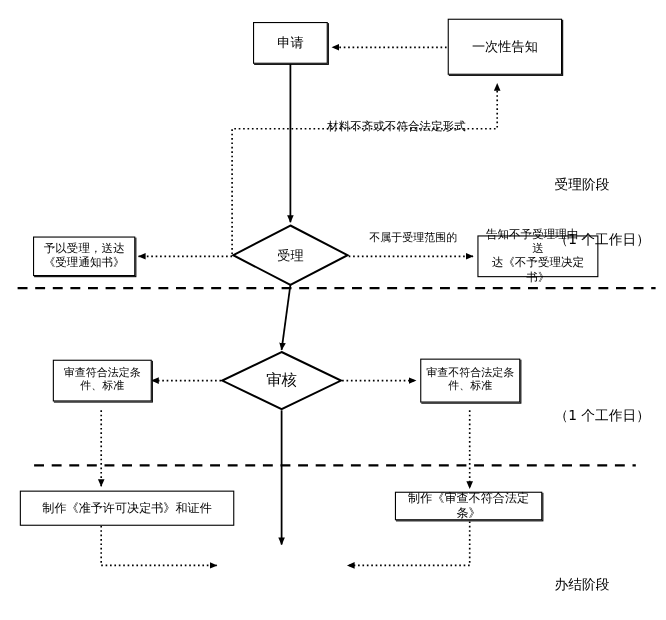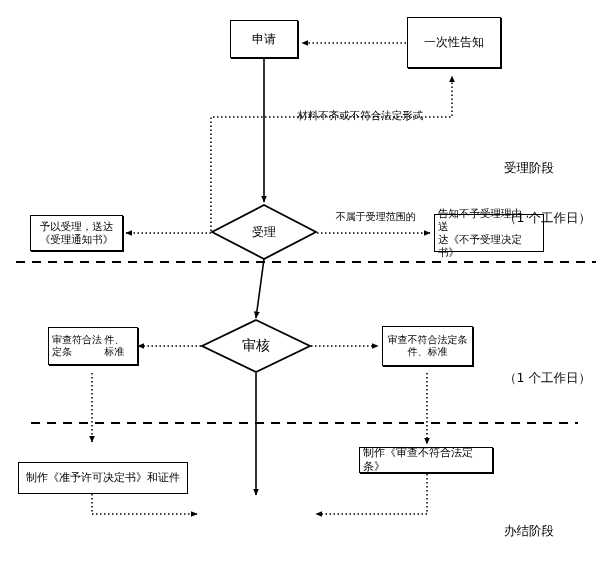--- a/index.html
+++ b/index.html
@@ -23,20 +23,21 @@
     top: 0;
     width: 605px;
     height: 564px;
   }
   .node {
     position: absolute;
     box-sizing: border-box;
     display: flex;
     align-items: center;
     justify-content: center;
+    text-align: center;
     color: #000000;
     line-height: 1.25;
     z-index: 3;
   }
   .box {
     border: 1px solid #000000;
     background: #ffffff;
     box-shadow: 1px 1px 0 0 #000000;
     padding: 1px 3px;
   }
@@ -124,21 +125,21 @@
 
     <path d="M 92 478 L 92 514 L 197 514" fill="none" stroke="#000000" stroke-width="1.5" stroke-dasharray="1.5,2.5" marker-end="url(#ahd)"></path>
 
     <path d="M 427 474 L 427 514 L 316 514" fill="none" stroke="#000000" stroke-width="1.5" stroke-dasharray="1.5,2.5" marker-end="url(#ahd)"></path>
   </svg>
 
   <div class="node box" style="left:230px; top:20px; width:68px; height:38px; font-size:12px;">
     <span>申请</span>
   </div>
 
-  <div class="node box" style="left:407px; top:17px; width:94px; height:51px; font-size:12px;">
+  <div class="node box" style="left:407px; top:17px; width:104px; height:51px; font-size:12px;">
     <span>一次性告知</span>
   </div>
 
   <div class="diamond-wrap" style="left:211px; top:204px; width:106px; height:56px;">
     <svg width="106" height="56" viewBox="0 0 106 56" xmlns="http://www.w3.org/2000/svg">
       <polygon points="53,1 105,28 53,55 1,28" fill="#ffffff" stroke="#000000" stroke-width="1.8"></polygon>
     </svg>
     <div class="diamond-label" style="font-size:12px;">
       <span>受理</span>
     </div>
@@ -156,31 +157,31 @@
 
   <div class="diamond-wrap" style="left:201px; top:319px; width:110px; height:54px;">
     <svg width="110" height="54" viewBox="0 0 110 54" xmlns="http://www.w3.org/2000/svg">
       <polygon points="55,1 109,27 55,53 1,27" fill="#ffffff" stroke="#000000" stroke-width="1.8"></polygon>
     </svg>
     <div class="diamond-label" style="font-size:14px;">
       <span>审核</span>
     </div>
   </div>
 
-  <div class="node box" style="left:48px; top:327px; width:90px; height:38px; font-size:10px; flex-direction:row;">
+  <div class="node box" style="left:48px; top:327px; width:90px; height:38px; font-size:10px; flex-direction:column;">
     <span>审查符合法定条</span>
     <span>件、标准</span>
   </div>
 
   <div class="node box" style="left:382px; top:326px; width:91px; height:40px; font-size:10px; flex-direction:column;">
     <span>审查不符合法定条</span>
     <span>件、标准</span>
   </div>
 
-  <div class="node box-thin" style="left:18px; top:446px; width:170px; height:32px; font-size:11px;margin-top:16px;">
+  <div class="node box-thin" style="left:18px; top:446px; width:195px; height:32px; font-size:11px;">
     <span>制作《准予许可决定书》和证件</span>
   </div>
 
   <div class="node box" style="left:359px; top:447px; width:134px; height:26px; font-size:11px;">
     <span>制作《审查不符合法定条》</span>
   </div>
 
 
   <div class="edge-label" style="left:284px; top:96px; width:160px; font-size:10.5px;">
     <span>材料不齐或不符合法定形式</span>

